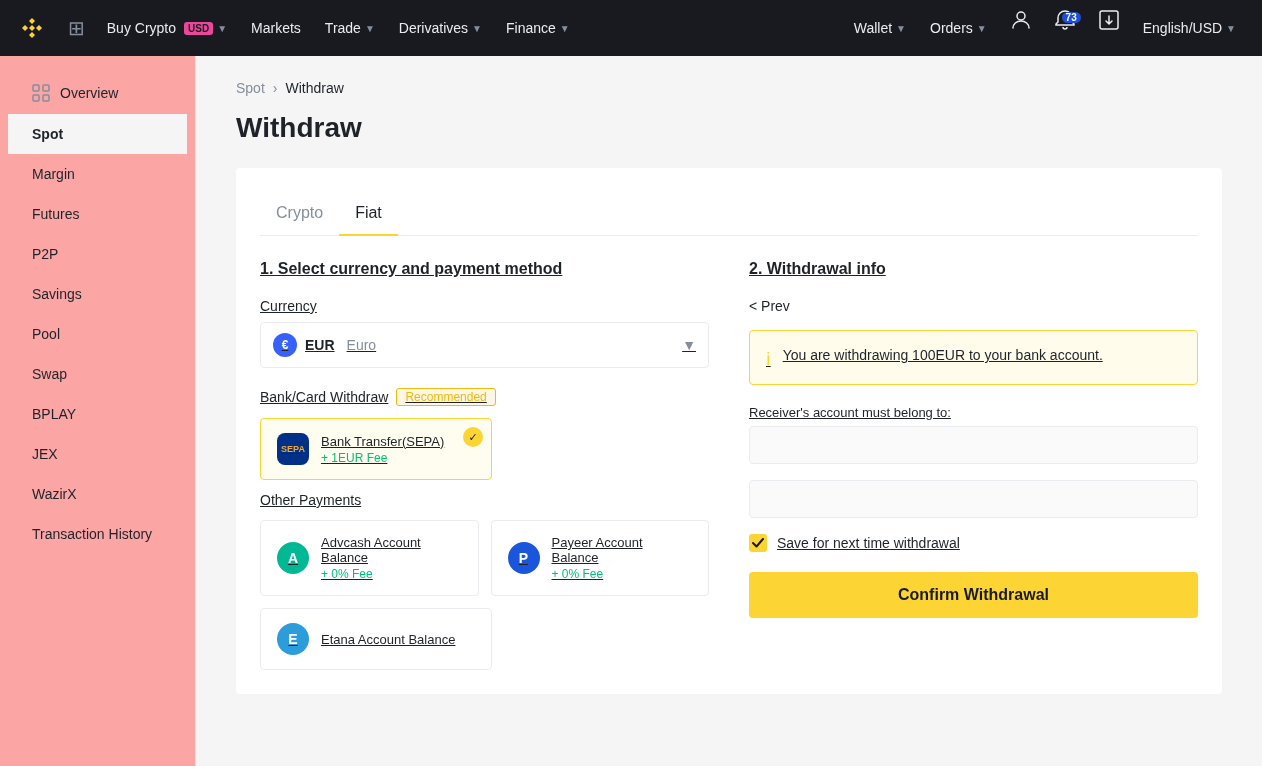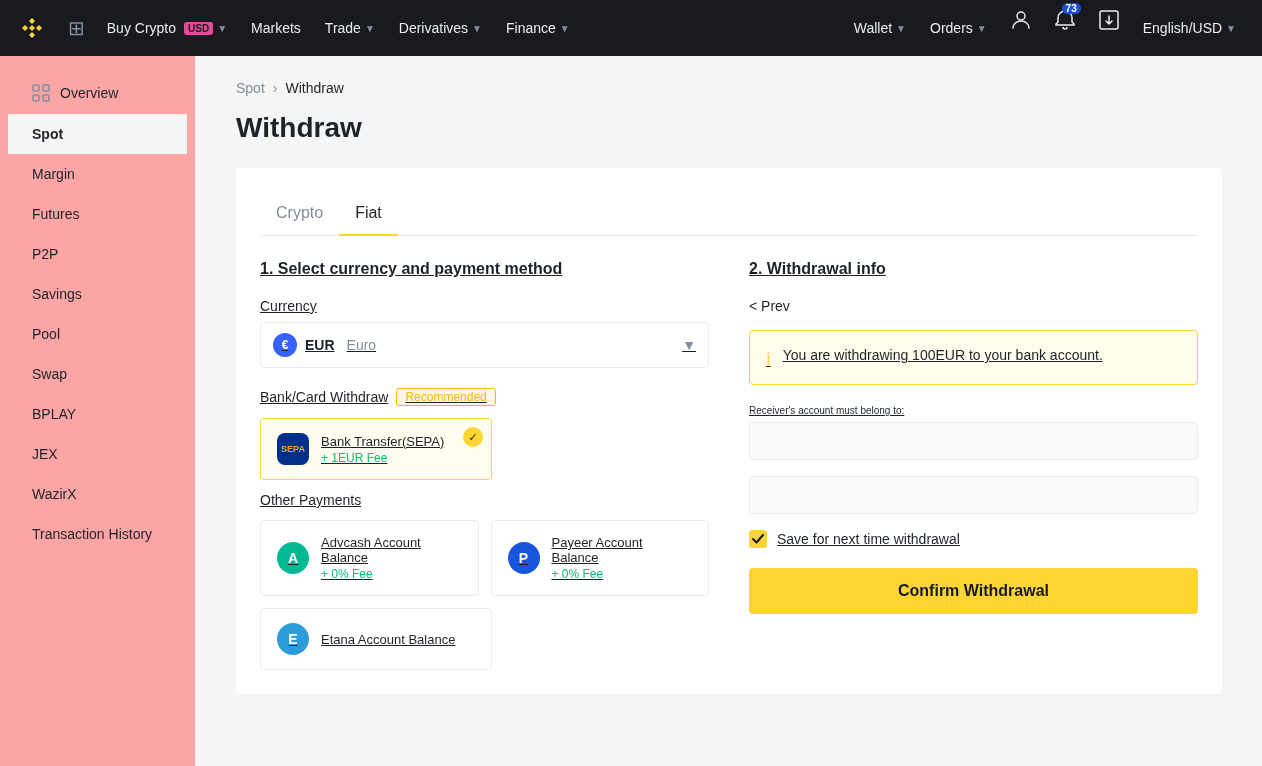--- a/index.html
+++ b/index.html
@@ -20,21 +20,21 @@
     .nav-badge {
       background: #ec4899; color: #181a20; font-size: 10px; font-weight: 700;
       padding: 1px 4px; border-radius: 3px; margin-left: 4px;
     }
     .nav-right { margin-left: auto; display: flex; gap: 4px; }
     .nav-icon-btn {
       color: #eaecef; width: 40px; height: 40px; display: flex; align-items: center;
       justify-content: center; cursor: pointer; border-radius: 4px; position: relative;
     }
     .notif-badge {
-      position: absolute; top: 3px; right: 4px; background: #1d4ed8; color: white;
+      position: absolute; top: 12px; right: 4px; background: #1d4ed8; color: white;
       font-size: 10px; font-weight: 700; padding: 0 4px; border-radius: 8px; min-width: 16px;
       text-align: center;
     }
     .nav-caret { font-size: 10px; color: #848e9c; }
 
     
     .layout { display: flex; margin-top: 56px; min-height: calc(100vh - 56px); }
 
     
     .sidebar {
@@ -122,21 +122,21 @@
     .right-panel { }
     .prev-link { color: #1e2329; cursor: pointer; font-size: 14px; margin-bottom: 16px; display: inline-block; }
     .info-box {
       background: #fffceb; border: 1px solid #fcd535; border-radius: 4px;
       padding: 14px 16px; display: flex; gap: 12px; margin-bottom: 20px; align-items: flex-start;
     }
     .info-icon { color: #fcd535; font-size: 18px; flex-shrink: 0; margin-top: 1px; }
     .info-text { font-size: 14px; color: #1e2329; line-height: 1.5; }
 
     .form-field { margin-bottom: 16px; }
-    .form-label { font-size: 10px; color: #1e2329; margin-bottom: 6px; }
+    .form-label { font-size: 13px; color: #1e2329; margin-bottom: 6px; }
     .form-input {
       width: 100%; border: 1px solid #eaecef; border-radius: 4px; padding: 10px 12px;
       font-size: 14px; color: #1e2329; background: #fafafa; outline: none;
     }
 
     .checkbox-row { display: flex; align-items: center; gap: 10px; margin-bottom: 20px; }
     .checkbox {
       width: 18px; height: 18px; background: #fcd535; border-radius: 3px;
       display: flex; align-items: center; justify-content: center; flex-shrink: 0; cursor: pointer;
     }

